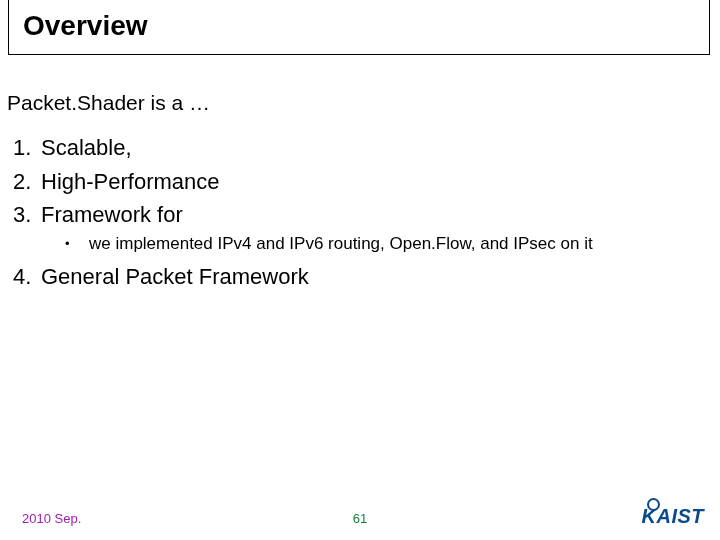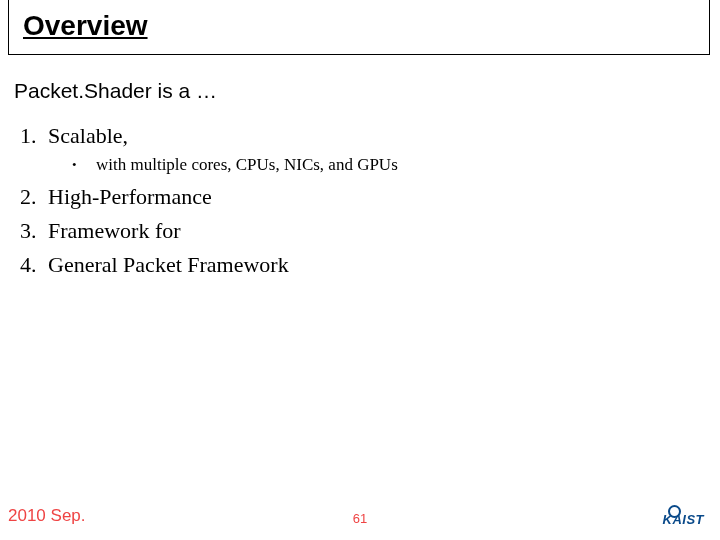--- a/index.html
+++ b/index.html
@@ -1,63 +1,63 @@
 <!DOCTYPE html>
 <html><head>
 <meta charset="utf-8">
 <style>
   * { margin: 0; padding: 0; box-sizing: border-box; }
   html, body { width: 720px; height: 540px; font-family: "Segoe UI", Tahoma, Verdana, sans-serif; background: #fff; color: #000; }
   .slide { width: 720px; height: 540px; position: relative; padding: 0; }
-  .title-box { border: 1px solid #000; border-top: none; margin: 0 10px 0 8px; padding: 10px 30px 12px 14px; text-decoration: underline; }
+  .title-box { border: 1px solid #000; border-top: none; margin: 0 10px 12px 8px; padding: 10px 30px 12px 14px; }
   .title { font-size: 28px; font-weight: 700; }
-  .content { padding: 24px 14px 0 14px; }
+  .content { padding: 24px 14px 0 7px; }
   .intro { font-size: 21px; font-weight: 400; margin-bottom: 18px; }
   ol.main { list-style: none; counter-reset: item; padding-left: 6px; }
-  ol.main > li { counter-increment: item; margin-bottom: 4px; font-family: Liberation Serif, serif; }
+  ol.main > li { counter-increment: item; margin-bottom: 4px; }
   ol.main > li > .li-head::before {
     content: counter(item) "."; display: inline-block; width: 28px;
     font-size: 22px; font-weight: 400;
   }
   .li-head { font-size: 22px; font-weight: 400; line-height: 1.35; }
   ul.sub { list-style: none; padding-left: 52px; margin-top: 2px; margin-bottom: 6px; }
   ul.sub > li::before { content: "\2022"; display: inline-block; width: 24px; font-size: 13px; vertical-align: 1px; }
   ul.sub > li { font-size: 17px; font-weight: 400; line-height: 1.4; }
   .footer { position: absolute; bottom: 14px; left: 0; right: 0; height: 24px; }
-  .footer-date { position: absolute; left: 8px; bottom: 0; font-size: 17px; color: #ef4444; }
-  .footer-page { position: absolute; left: 50%; transform: translateX(-50%); bottom: 0; font-size: 13px; color: #ef4444; }
+  .footer-date { position: absolute; left: 22px; bottom: 0; font-size: 13px; color: #a21caf; }
+  .footer-page { position: absolute; left: 50%; transform: translateX(-50%); bottom: 0; font-size: 13px; color: #15803d; }
   .footer-logo { position: absolute; right: 16px; bottom: -2px; }
-  .kaist { font-family: Arial, sans-serif; font-weight: 800; font-size: 13px; letter-spacing: 0.5px; color: #0a4a8a; font-style: italic; }
+  .kaist { font-family: Arial, sans-serif; font-weight: 800; font-size: 20px; letter-spacing: 0.5px; color: #0a4a8a; font-style: italic; }
   .kaist-dot { display:inline-block; position: relative; }
   .kaist-dot::after { content:""; position:absolute; top:-7px; left:6px; width:9px; height:9px; border:2px solid #0a4a8a; border-radius:50%; background:#fff; }
 </style>
 </head>
 <body>
 
 <div class="slide">
 
   <div class="title-box">
     <div class="title">Overview</div>
   </div>
 
   <div class="content">
     <div class="intro">Packet.Shader is a …</div>
 
     <ol class="main">
       <li>
         <div class="li-head"><span>Scalable,</span></div>
-        <ul class="sub">
-          <li><span>with multiple cores, CPUs, NICs, and GPUs</span></li>
-        </ul>
       </li>
       <li>
         <div class="li-head"><span>High-Performance</span></div>
       </li>
       <li>
         <div class="li-head"><span>Framework for</span></div>
+        <ul class="sub">
+          <li><span>we implemented IPv4 and IPv6 routing, Open.Flow, and IPsec on it</span></li>
+        </ul>
       </li>
       <li>
         <div class="li-head"><span>General Packet Framework</span></div>
       </li>
     </ol>
   </div>
 
   <div class="footer">
     <div class="footer-date">2010 Sep.</div>
     <div class="footer-page">61</div>

